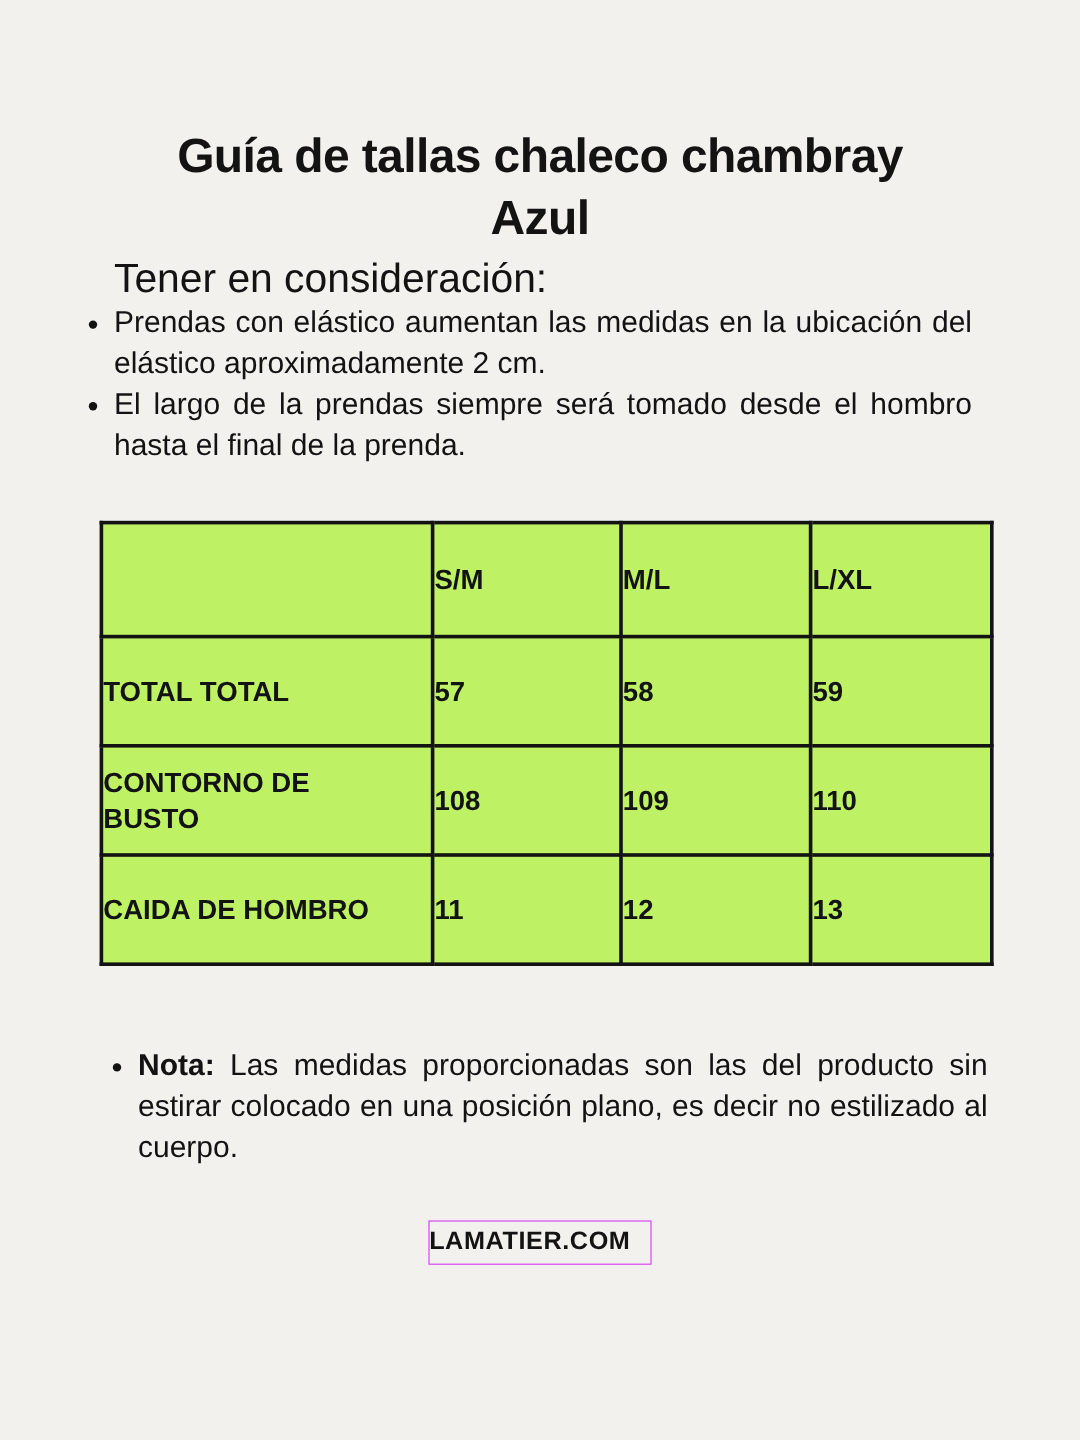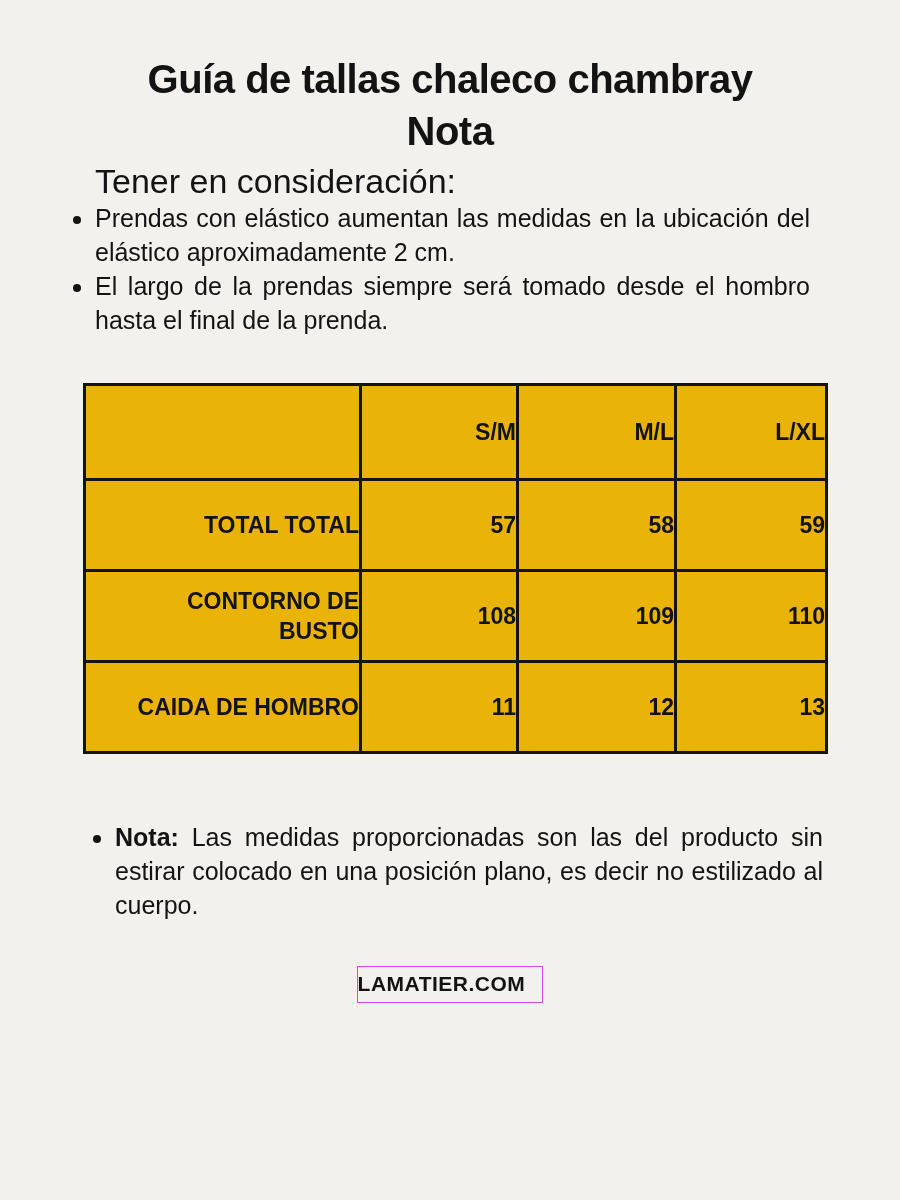--- a/index.html
+++ b/index.html
@@ -6,21 +6,21 @@
   html, body {
     width: 900px; height: 1200px;
     background: #F2F1EE;
     color: #131313;
     font-family: "Liberation Sans", sans-serif;
     overflow: hidden;
   }
   .page { width: 900px; height: 1200px; position: relative; }
 
   .title {
-    padding-top: 53px;
+    padding-top: 104px;
     text-align: center;
     font-size: 40px;
     line-height: 52px;
     font-weight: 800;
     letter-spacing: -0.5px;
   }
 
   .intro-heading {
     margin: 8px 0 0 95px;
     font-size: 34px;
@@ -42,25 +42,25 @@
 
   table.size-table {
     border-collapse: collapse;
     table-layout: fixed;
     margin: 46px 0 0 83px;
     width: 742px;
   }
   table.size-table th,
   table.size-table td {
     border: 3px solid #131313;
-    text-align: right;
+    text-align: left;
     vertical-align: middle;
     font-size: 23px;
     font-weight: 600;
-    background: #eab308;
+    background: #bef264;
   }
   tr.header-row { height: 95px; }
   tr.data-row { height: 91px; }
   td.row-label { white-space: pre-line; line-height: 30px; }
 
   ul.note-list {
     margin: 66px 0 0 0;
     padding-left: 115px;
     width: 823px;
     list-style-position: outside;
@@ -85,21 +85,21 @@
     letter-spacing: 0.5px;
   }
 </style>
 </head>
 <body>
 
 <div class="page">
 
   <div class="title">
     <div>Guía de tallas chaleco chambray</div>
-    <div>Nota</div>
+    <div>Azul</div>
   </div>
 
   <div class="intro-heading">Tener en consideración:</div>
 
   <ul class="considerations">
     <li>Prendas con elástico aumentan las medidas en la ubicación del elástico aproximadamente 2 cm.</li>
     <li>El largo de la prendas siempre será tomado desde el hombro hasta el final de la prenda.</li>
   </ul>
 
   <table class="size-table">

